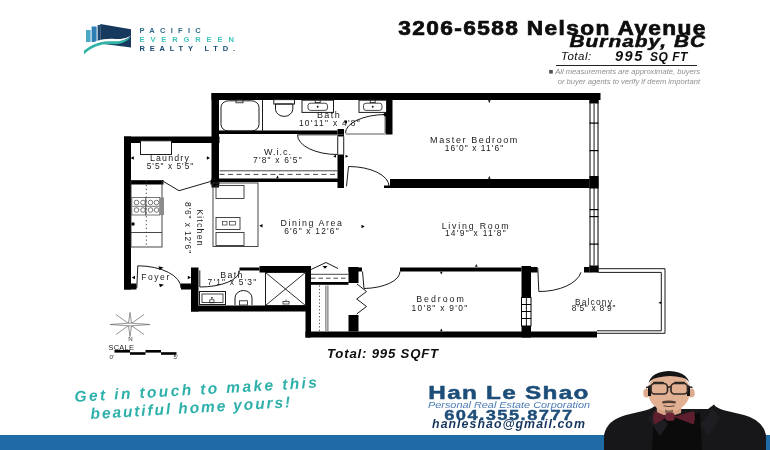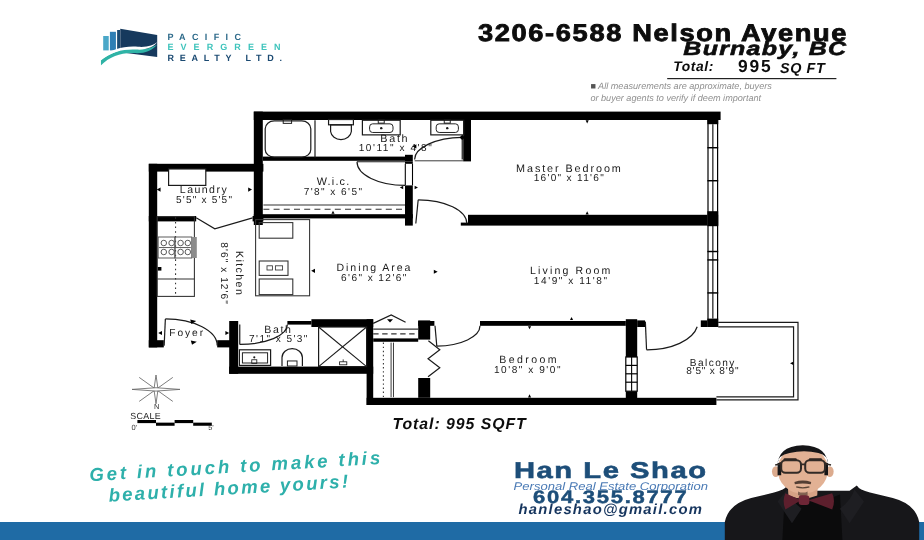--- a/index.html
+++ b/index.html
@@ -9,28 +9,28 @@
   svg text{font-family:"Liberation Sans", sans-serif;}
 </style>
 </head>
 <body>
 
 <div class="abs" style="right:63.5px;top:17.5px;color:#0d0d0d;font-size:20px;font-weight:bold;letter-spacing:1.2px;line-height:1;-webkit-text-stroke:0.7px #0d0d0d;white-space:nowrap;transform:scaleX(1.135);transform-origin:right top;">3206-6588 Nelson Avenue</div>
 
 <div class="abs" style="right:63.5px;top:34px;color:#0d0d0d;font-size:16px;font-weight:bold;font-style:italic;letter-spacing:0.8px;line-height:1;-webkit-text-stroke:0.5px #0d0d0d;white-space:nowrap;transform:scaleX(1.3);transform-origin:right top;">Burnaby, BC</div>
 
 <div class="abs" style="left:556px;top:50.3px;width:141px;color:#0d0d0d;">
-  <span style="font-size:11.5px;font-weight:bold;font-style:italic;position:absolute;left:5px;top:0;letter-spacing:0.5px;">Total:</span>
-  <span style="font-size:14.5px;font-weight:bold;position:absolute;left:59px;top:-2.5px;letter-spacing:1.5px;">995</span>
+  <span style="font-size:11.5px;font-weight:normal;font-style:italic;position:absolute;left:5px;top:0;letter-spacing:0.5px;">Total:</span>
+  <span style="font-size:14.5px;font-weight:bold;font-style:italic;position:absolute;left:59px;top:-2.5px;letter-spacing:1.5px;">995</span>
   <span style="font-size:12px;font-weight:bold;font-style:italic;position:absolute;left:94px;top:-0.5px;letter-spacing:0.5px;text-align:right;">SQ FT</span>
 </div>
 
 <div class="abs" style="left:556px;top:64.8px;width:141px;height:1.4px;background:#222;"></div>
 
-<div class="abs" style="left:492px;top:67px;width:208px;color:#8f8f8f;font-size:7.6px;font-style:italic;text-align:left;line-height:1.3;">
+<div class="abs" style="left:492px;top:67px;width:208px;color:#8f8f8f;font-size:7.6px;font-style:italic;text-align:right;line-height:1.3;">
   <span style="font-style:normal;color:#555;">■</span> All measurements are approximate, buyers<br>or buyer agents to verify if deem important
 </div>
 
 <svg class="abs" style="left:84px;top:12px;" width="180" height="48" viewBox="0 0 180 48">
 
   <rect x="2" y="18" width="4.6" height="12" fill="#4aa7c8"></rect>
 
   <rect x="7.6" y="14.5" width="5" height="15.5" fill="#2e7fb5"></rect>
 
   <rect x="13.6" y="13" width="2.4" height="16" fill="#1b4a72"></rect>

